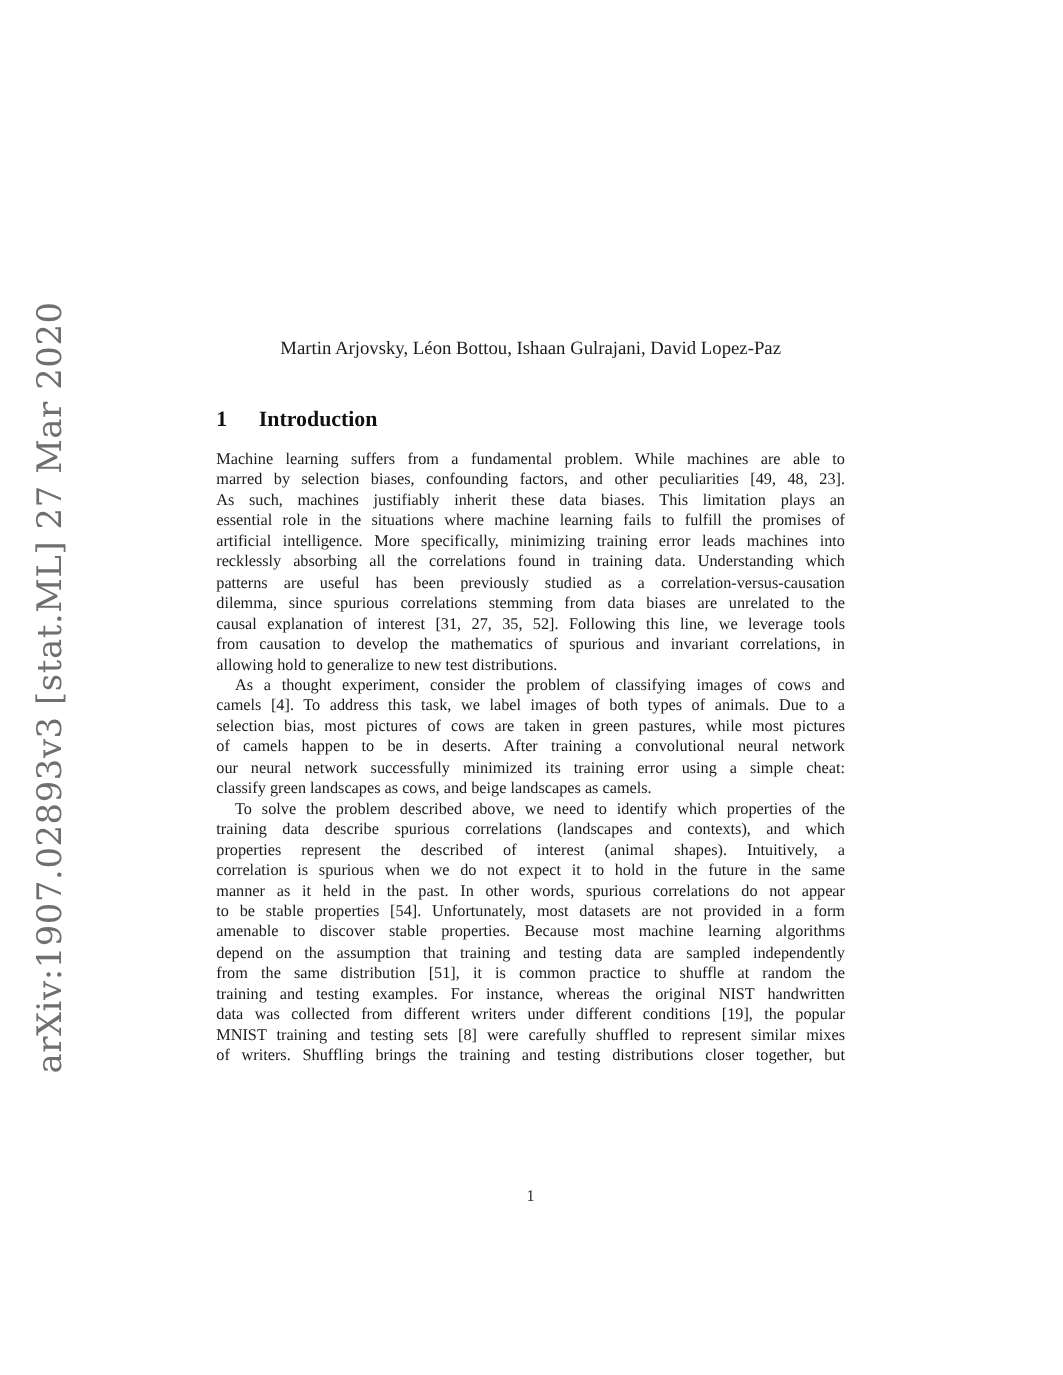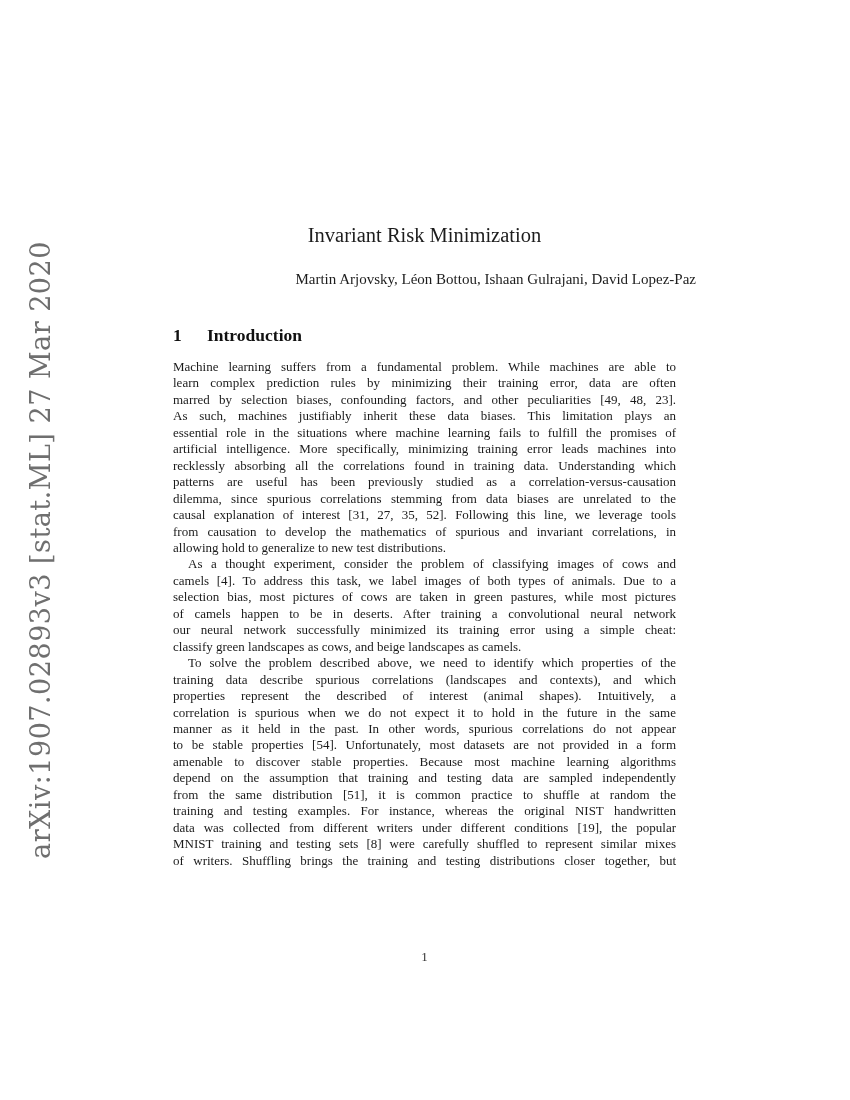--- a/index.html
+++ b/index.html
@@ -43,21 +43,21 @@
     font-size: 20.5px;
     font-weight: normal;
     margin: 0;
     color: #1c1c1c;
   }
   .authors-line {
     position: absolute;
     top: 271px;
     left: -20px;
     width: 543px;
-    text-align: right;
+    text-align: center;
     font-size: 15px;
     color: #1c1c1c;
   }
   .section-heading {
     position: absolute;
     top: 325px;
     left: 0;
     font-size: 17.5px;
     font-weight: bold;
     color: #111111;
@@ -98,31 +98,29 @@
 </style>
 </head>
 <body>
 
 <div class="page">
 
   <div class="arxiv-banner">arXiv:1907.02893v3 [stat.ML] 27 Mar 2020</div>
 
   <div class="content">
 
-    <h1 class="paper-title">Invariant Risk Minimization</h1>
 
     <div class="authors-line">Martin Arjovsky, Léon Bottou, Ishaan Gulrajani, David Lopez-Paz</div>
 
     <div class="section-heading">
       <span class="section-number">1</span><span class="section-title">Introduction</span>
     </div>
 
     <div class="body-text" id="body-text">
         <div class="line">Machine learning suffers from a fundamental problem.  While machines are able to</div>
-        <div class="line">learn complex prediction rules by minimizing their training error, data are often</div>
         <div class="line">marred by selection biases, confounding factors, and other peculiarities [49, 48, 23].</div>
         <div class="line">As such, machines justifiably inherit these data biases.  This limitation plays an</div>
         <div class="line">essential role in the situations where machine learning fails to fulfill the promises of</div>
         <div class="line">artificial intelligence. More specifically, minimizing training error leads machines into</div>
         <div class="line">recklessly absorbing all the correlations found in training data. Understanding which</div>
         <div class="line">patterns are useful has been previously studied as a correlation-versus-causation</div>
         <div class="line">dilemma, since spurious correlations stemming from data biases are unrelated to the</div>
         <div class="line">causal explanation of interest [31, 27, 35, 52].  Following this line, we leverage tools</div>
         <div class="line">from causation to develop the mathematics of spurious and invariant correlations, in</div>
         <div class="line flush-left">allowing hold to generalize to new test distributions.</div>

